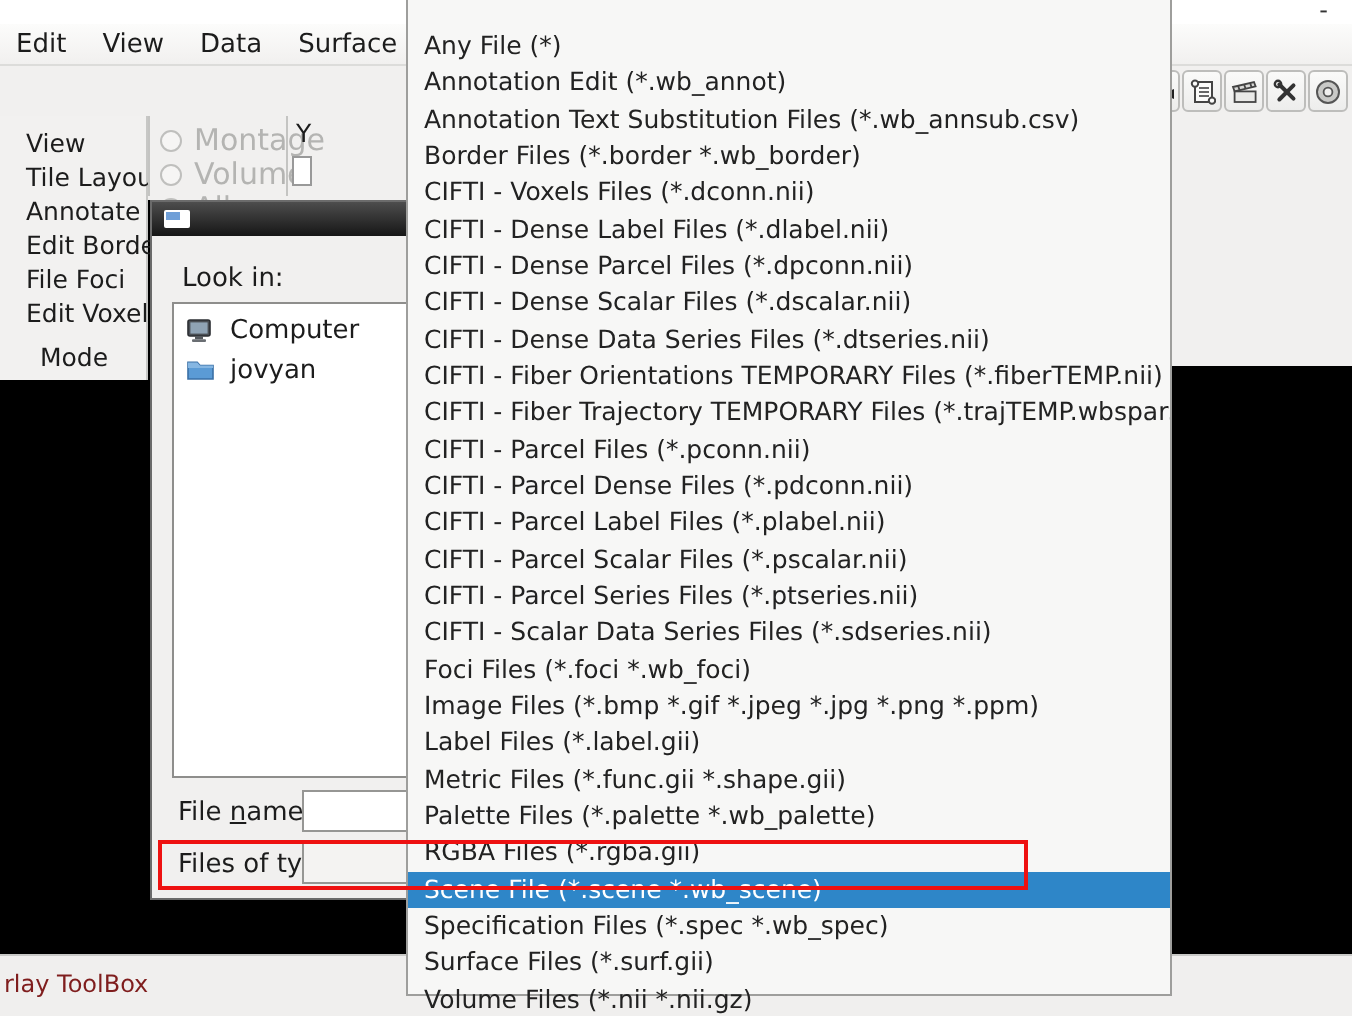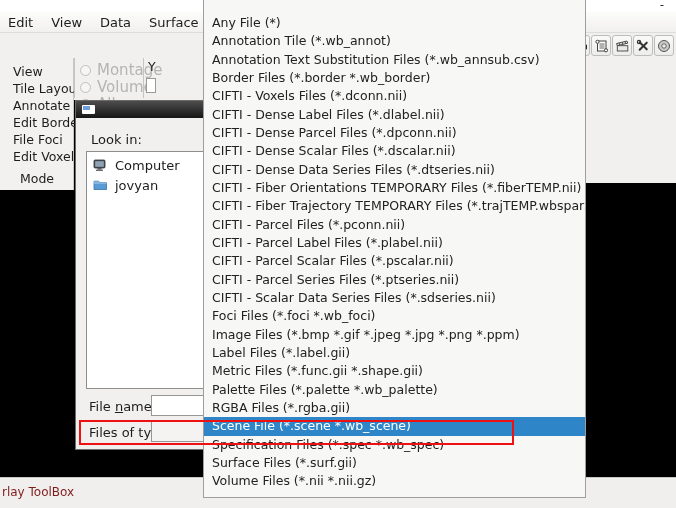--- a/index.html
+++ b/index.html
@@ -307,31 +307,32 @@
 
     <div class="resize-grip">
       <i style="right:0; bottom:0;"></i>
         <i style="right:4px; bottom:0;"></i>
         <i style="right:0; bottom:4px;"></i>
     </div>
   </div>
 
   <div class="dropdown">
     <div class="dd-item">Any File (*)</div>
-    <div class="dd-item">Annotation Tile (*.wb_annot)</div>
+    <div class="dd-item">Annotation Edit (*.wb_annot)</div>
     <div class="dd-item">Annotation Text Substitution Files (*.wb_annsub.csv)</div>
     <div class="dd-item">Border Files (*.border *.wb_border)</div>
     <div class="dd-item">CIFTI - Voxels Files (*.dconn.nii)</div>
     <div class="dd-item">CIFTI - Dense Label Files (*.dlabel.nii)</div>
     <div class="dd-item">CIFTI - Dense Parcel Files (*.dpconn.nii)</div>
     <div class="dd-item">CIFTI - Dense Scalar Files (*.dscalar.nii)</div>
     <div class="dd-item">CIFTI - Dense Data Series Files (*.dtseries.nii)</div>
     <div class="dd-item">CIFTI - Fiber Orientations TEMPORARY Files (*.fiberTEMP.nii)</div>
     <div class="dd-item">CIFTI - Fiber Trajectory TEMPORARY Files (*.trajTEMP.wbsparse)</div>
     <div class="dd-item">CIFTI - Parcel Files (*.pconn.nii)</div>
+    <div class="dd-item">CIFTI - Parcel Dense Files (*.pdconn.nii)</div>
     <div class="dd-item">CIFTI - Parcel Label Files (*.plabel.nii)</div>
     <div class="dd-item">CIFTI - Parcel Scalar Files (*.pscalar.nii)</div>
     <div class="dd-item">CIFTI - Parcel Series Files (*.ptseries.nii)</div>
     <div class="dd-item">CIFTI - Scalar Data Series Files (*.sdseries.nii)</div>
     <div class="dd-item">Foci Files (*.foci *.wb_foci)</div>
     <div class="dd-item">Image Files (*.bmp *.gif *.jpeg *.jpg *.png *.ppm)</div>
     <div class="dd-item">Label Files (*.label.gii)</div>
     <div class="dd-item">Metric Files (*.func.gii *.shape.gii)</div>
     <div class="dd-item">Palette Files (*.palette *.wb_palette)</div>
     <div class="dd-item">RGBA Files (*.rgba.gii)</div>

